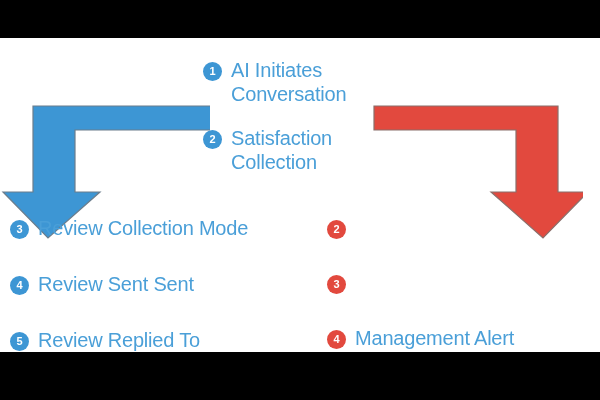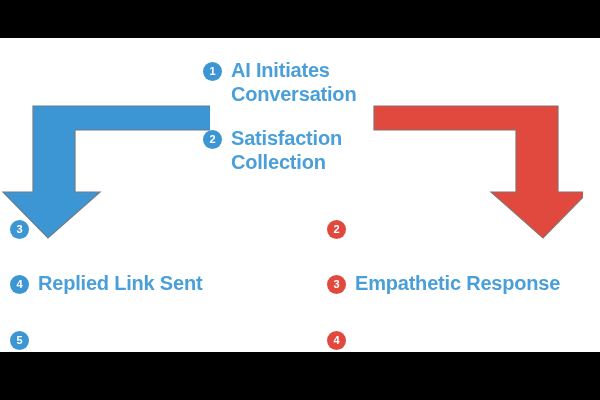--- a/index.html
+++ b/index.html
@@ -66,21 +66,21 @@
     line-height: 19px;
     text-align: center;
     margin-top: 4px;
     letter-spacing: 0;
   }
   .badge.blue { background: #3d96d4; }
   .badge.red  { background: #e2493e; }
 
   .step-label {
     color: #4a9fd8;
-    font-weight: bold;
+    font-weight: normal;
     font-size: 20px;
     line-height: 24px;
     white-space: pre-line;
     letter-spacing: -0.2px;
   }
 
   
   .center-steps { position: absolute; left: 203px; top: 20px; }
   .center-steps .step-row { position: relative; margin-bottom: 18px; }
 
@@ -122,46 +122,48 @@
         <div class="step-label">Satisfaction
 Collection</div>
       </div>
 
     </div>
 
     <div class="col-left">
 
       <div class="step-row">
         <div class="badge blue">3</div>
+        <div class="step-label">Review Collection Mode</div>
       </div>
 
       <div class="step-row">
         <div class="badge blue">4</div>
-        <div class="step-label">Replied Link Sent</div>
+        <div class="step-label">Review Sent Sent</div>
       </div>
 
       <div class="step-row">
         <div class="badge blue">5</div>
+        <div class="step-label">Review Replied To</div>
       </div>
 
     </div>
 
     <div class="col-right">
 
       <div class="step-row">
         <div class="badge red">2</div>
       </div>
 
       <div class="step-row">
         <div class="badge red">3</div>
-        <div class="step-label">Empathetic Response</div>
       </div>
 
       <div class="step-row">
         <div class="badge red">4</div>
+        <div class="step-label">Management Alert</div>
       </div>
 
     </div>
 
   </div>
 
   <div class="letterbox bottom"></div>
 
 </div>
 

